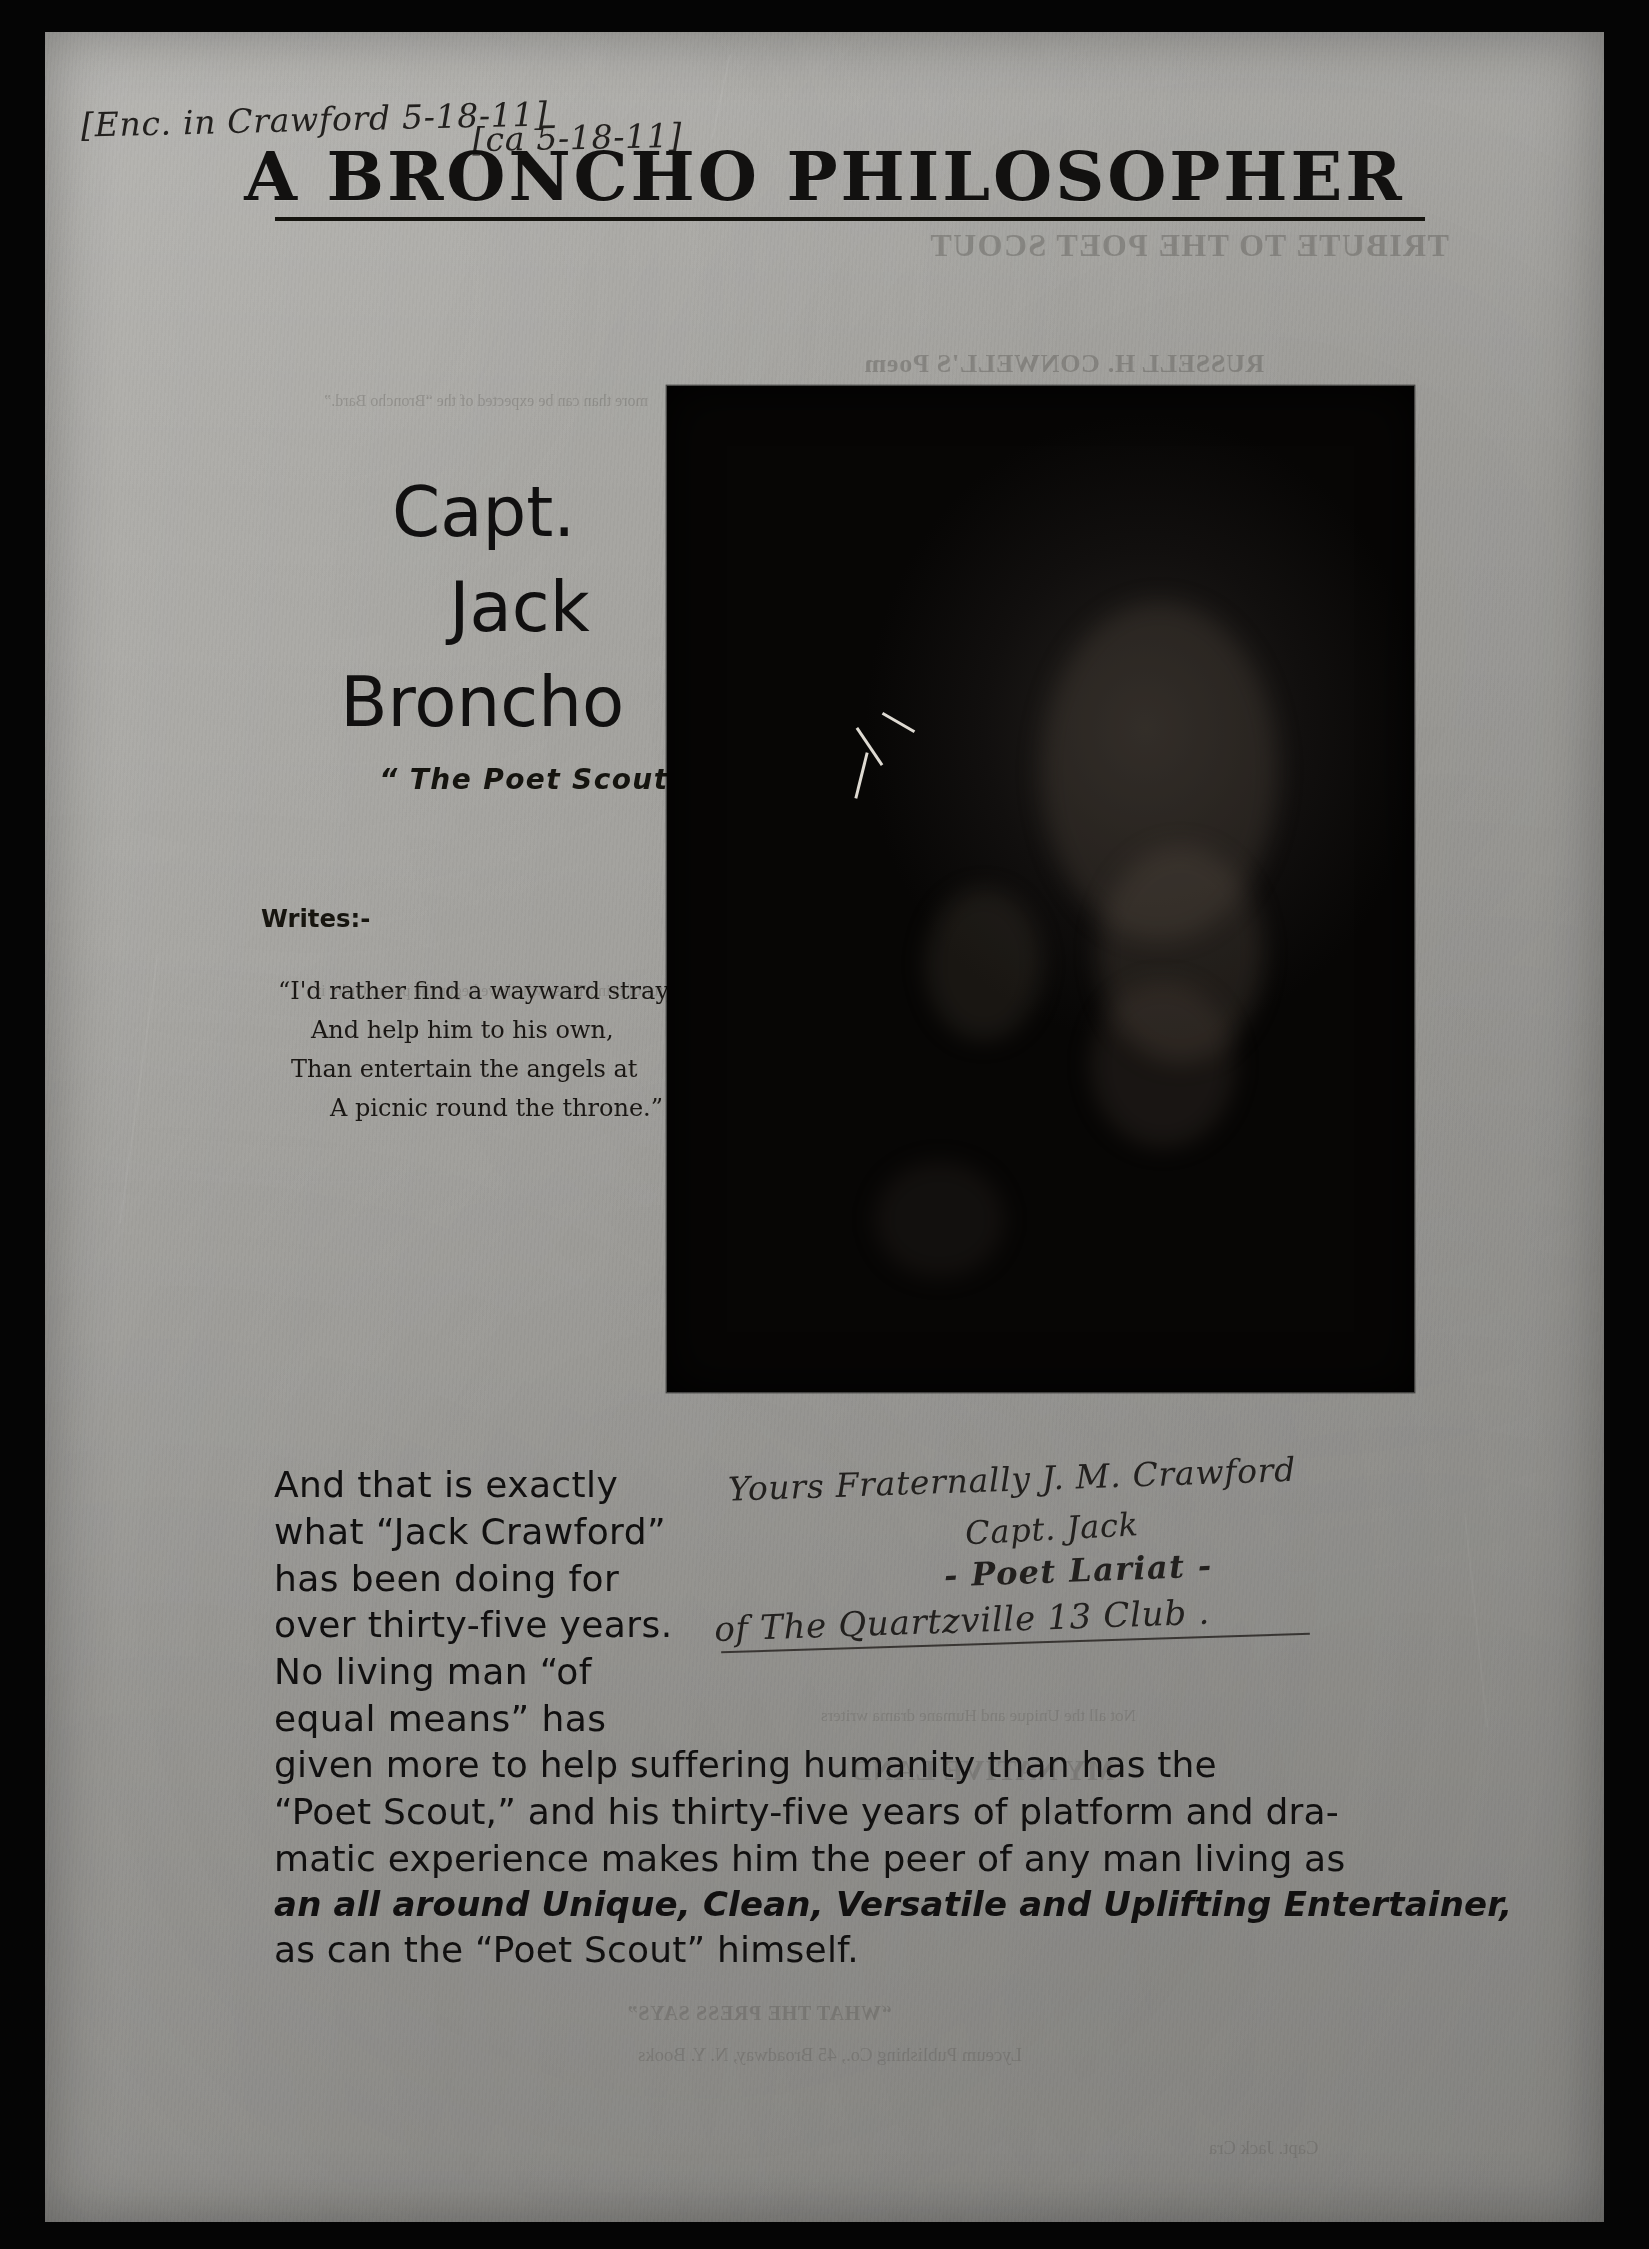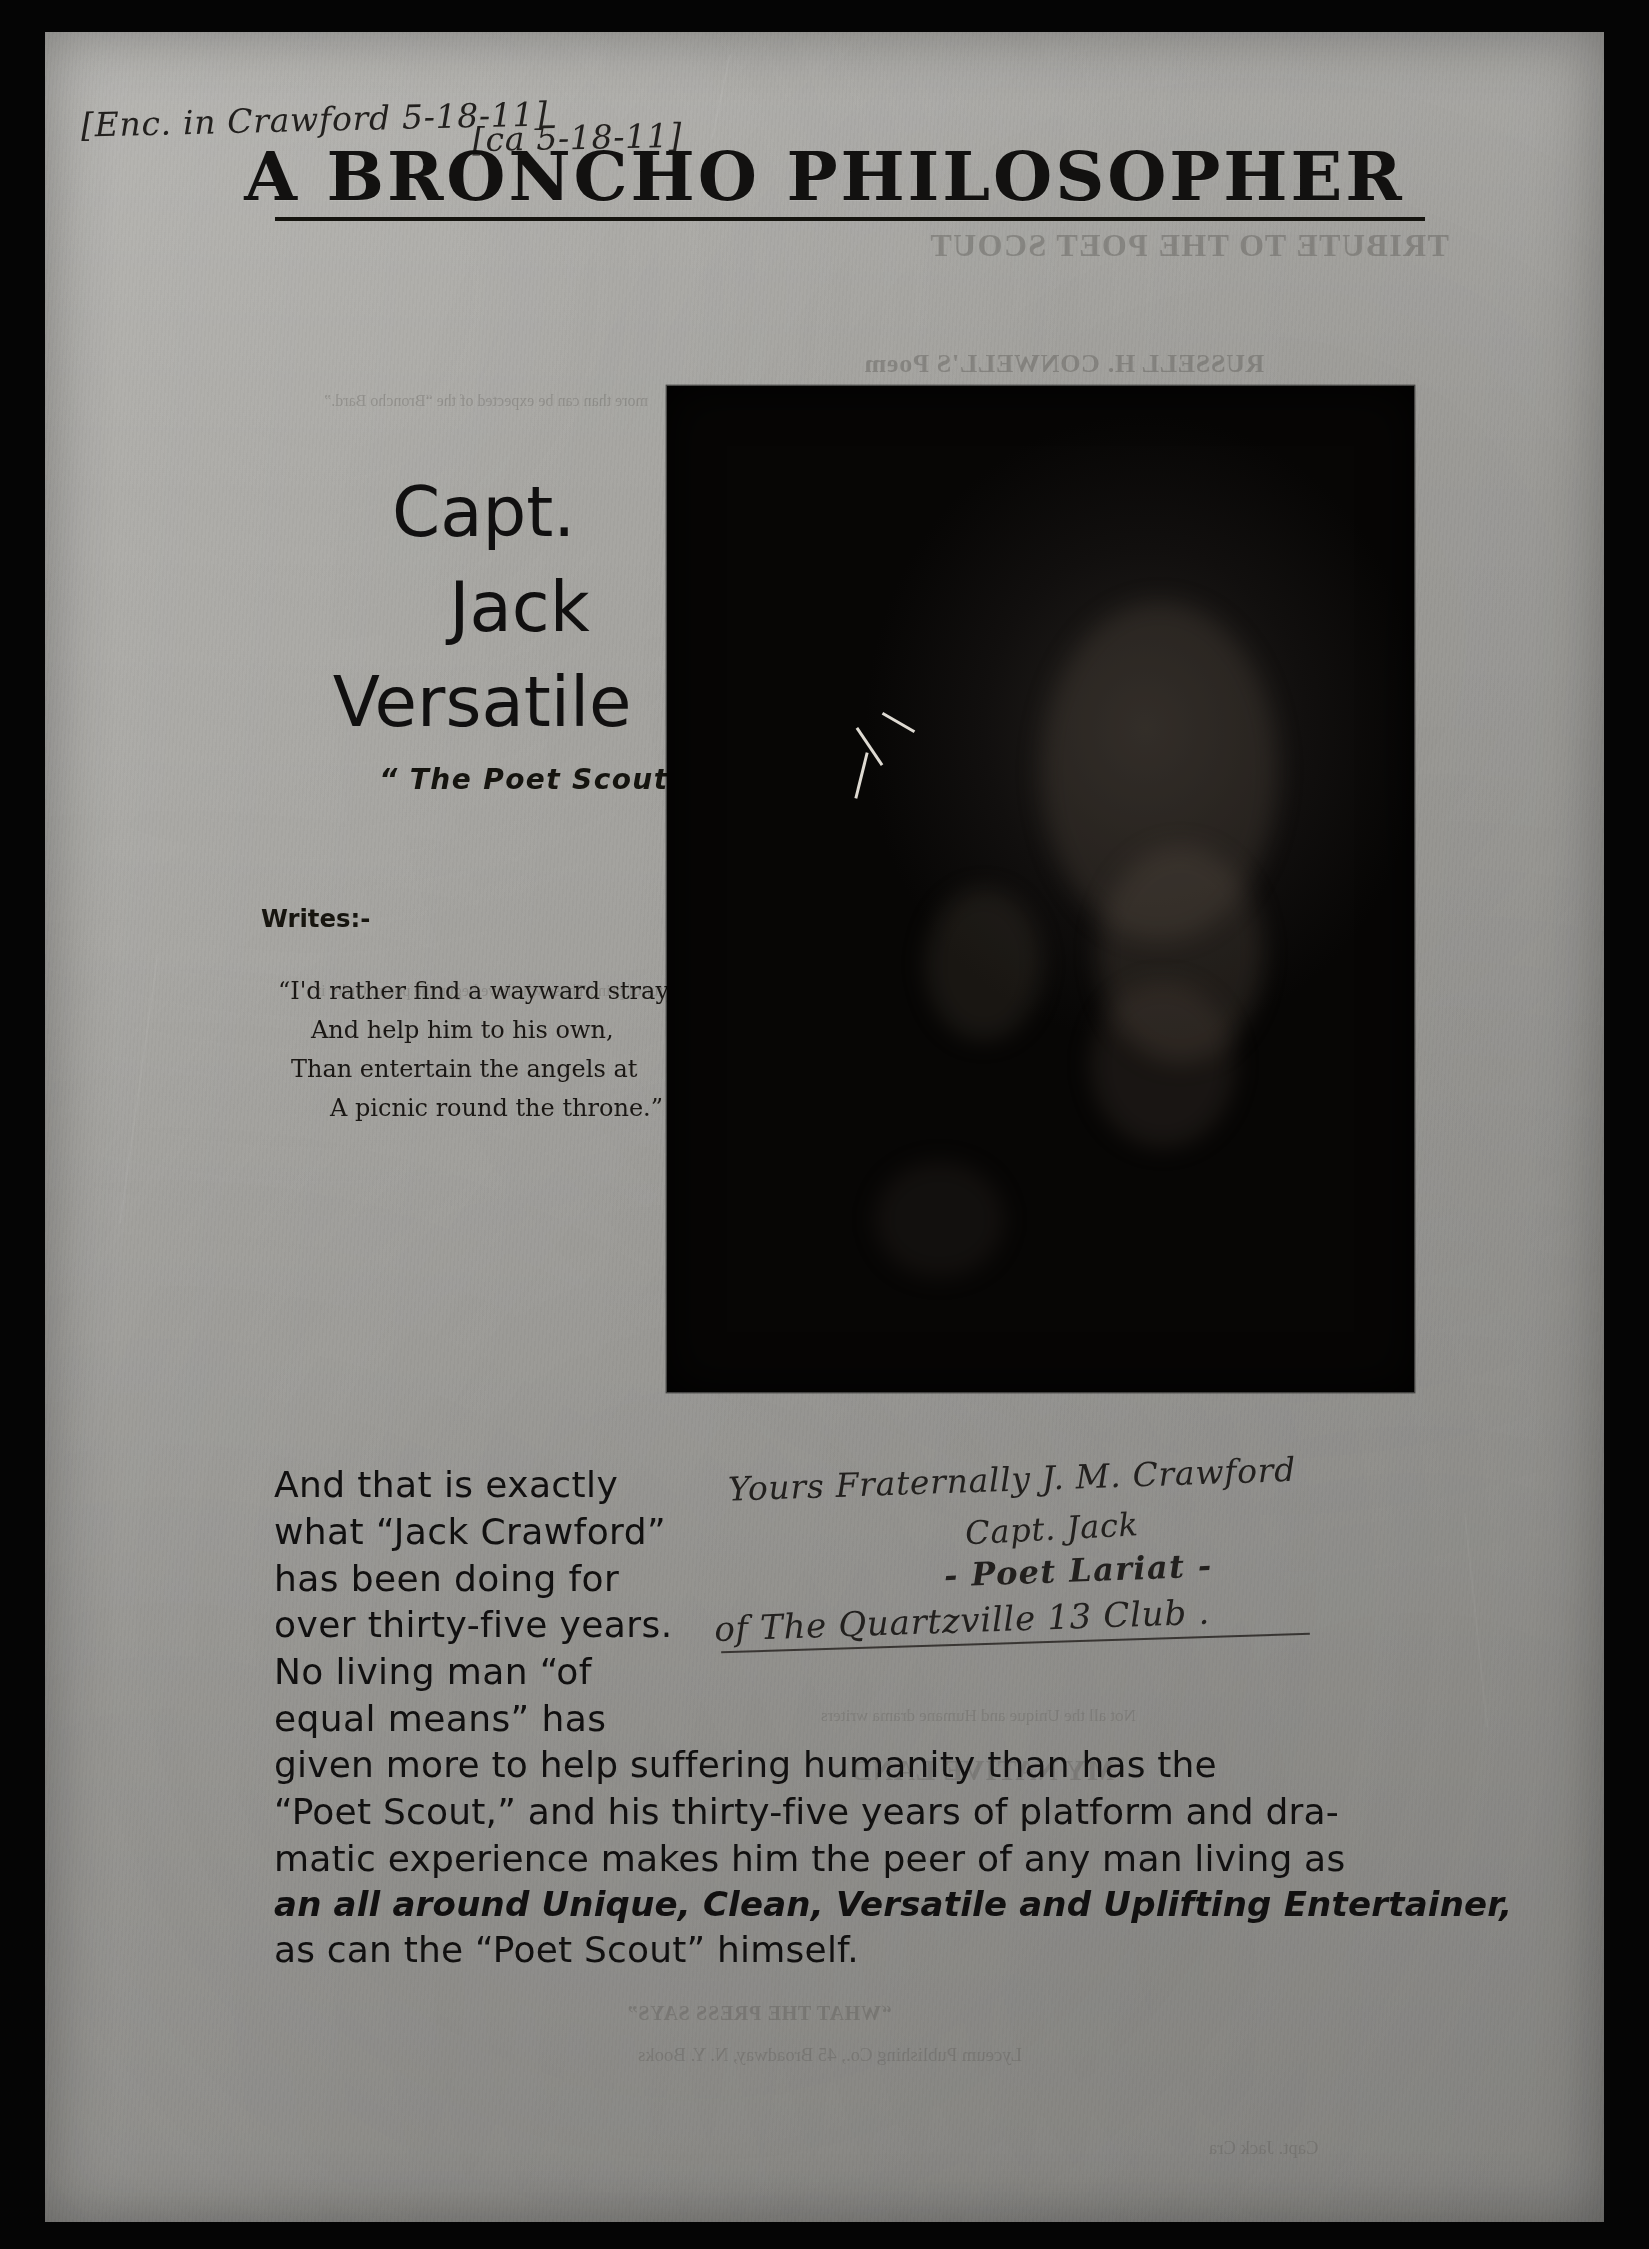--- a/index.html
+++ b/index.html
@@ -315,21 +315,21 @@
 
     <div id="annotation-left" class="handwriting">[Enc. in Crawford 5-18-11]</div>
     <div id="annotation-right" class="handwriting">[ca 5-18-11]</div>
 
     <div id="main-title">A BRONCHO PHILOSOPHER</div>
     <div id="title-rule"></div>
 
     <div id="left-column">
       <div class="name-line" id="name-capt">Capt.</div>
       <div class="name-line" id="name-jack">Jack</div>
-      <div class="name-line" id="name-crawford">Versatile</div>
+      <div class="name-line" id="name-crawford">Broncho</div>
 
       <div id="nickname">“ The  Poet  Scout ”</div>
 
       <div id="writes-label">Writes:-</div>
 
       <div id="verse">
         <div class="verse-line verse-1">“I'd rather find a wayward stray,</div>
         <div class="verse-line verse-2">And help him to his own,</div>
         <div class="verse-line verse-3">Than entertain the angels at</div>
         <div class="verse-line verse-4">A picnic round the throne.”</div>

